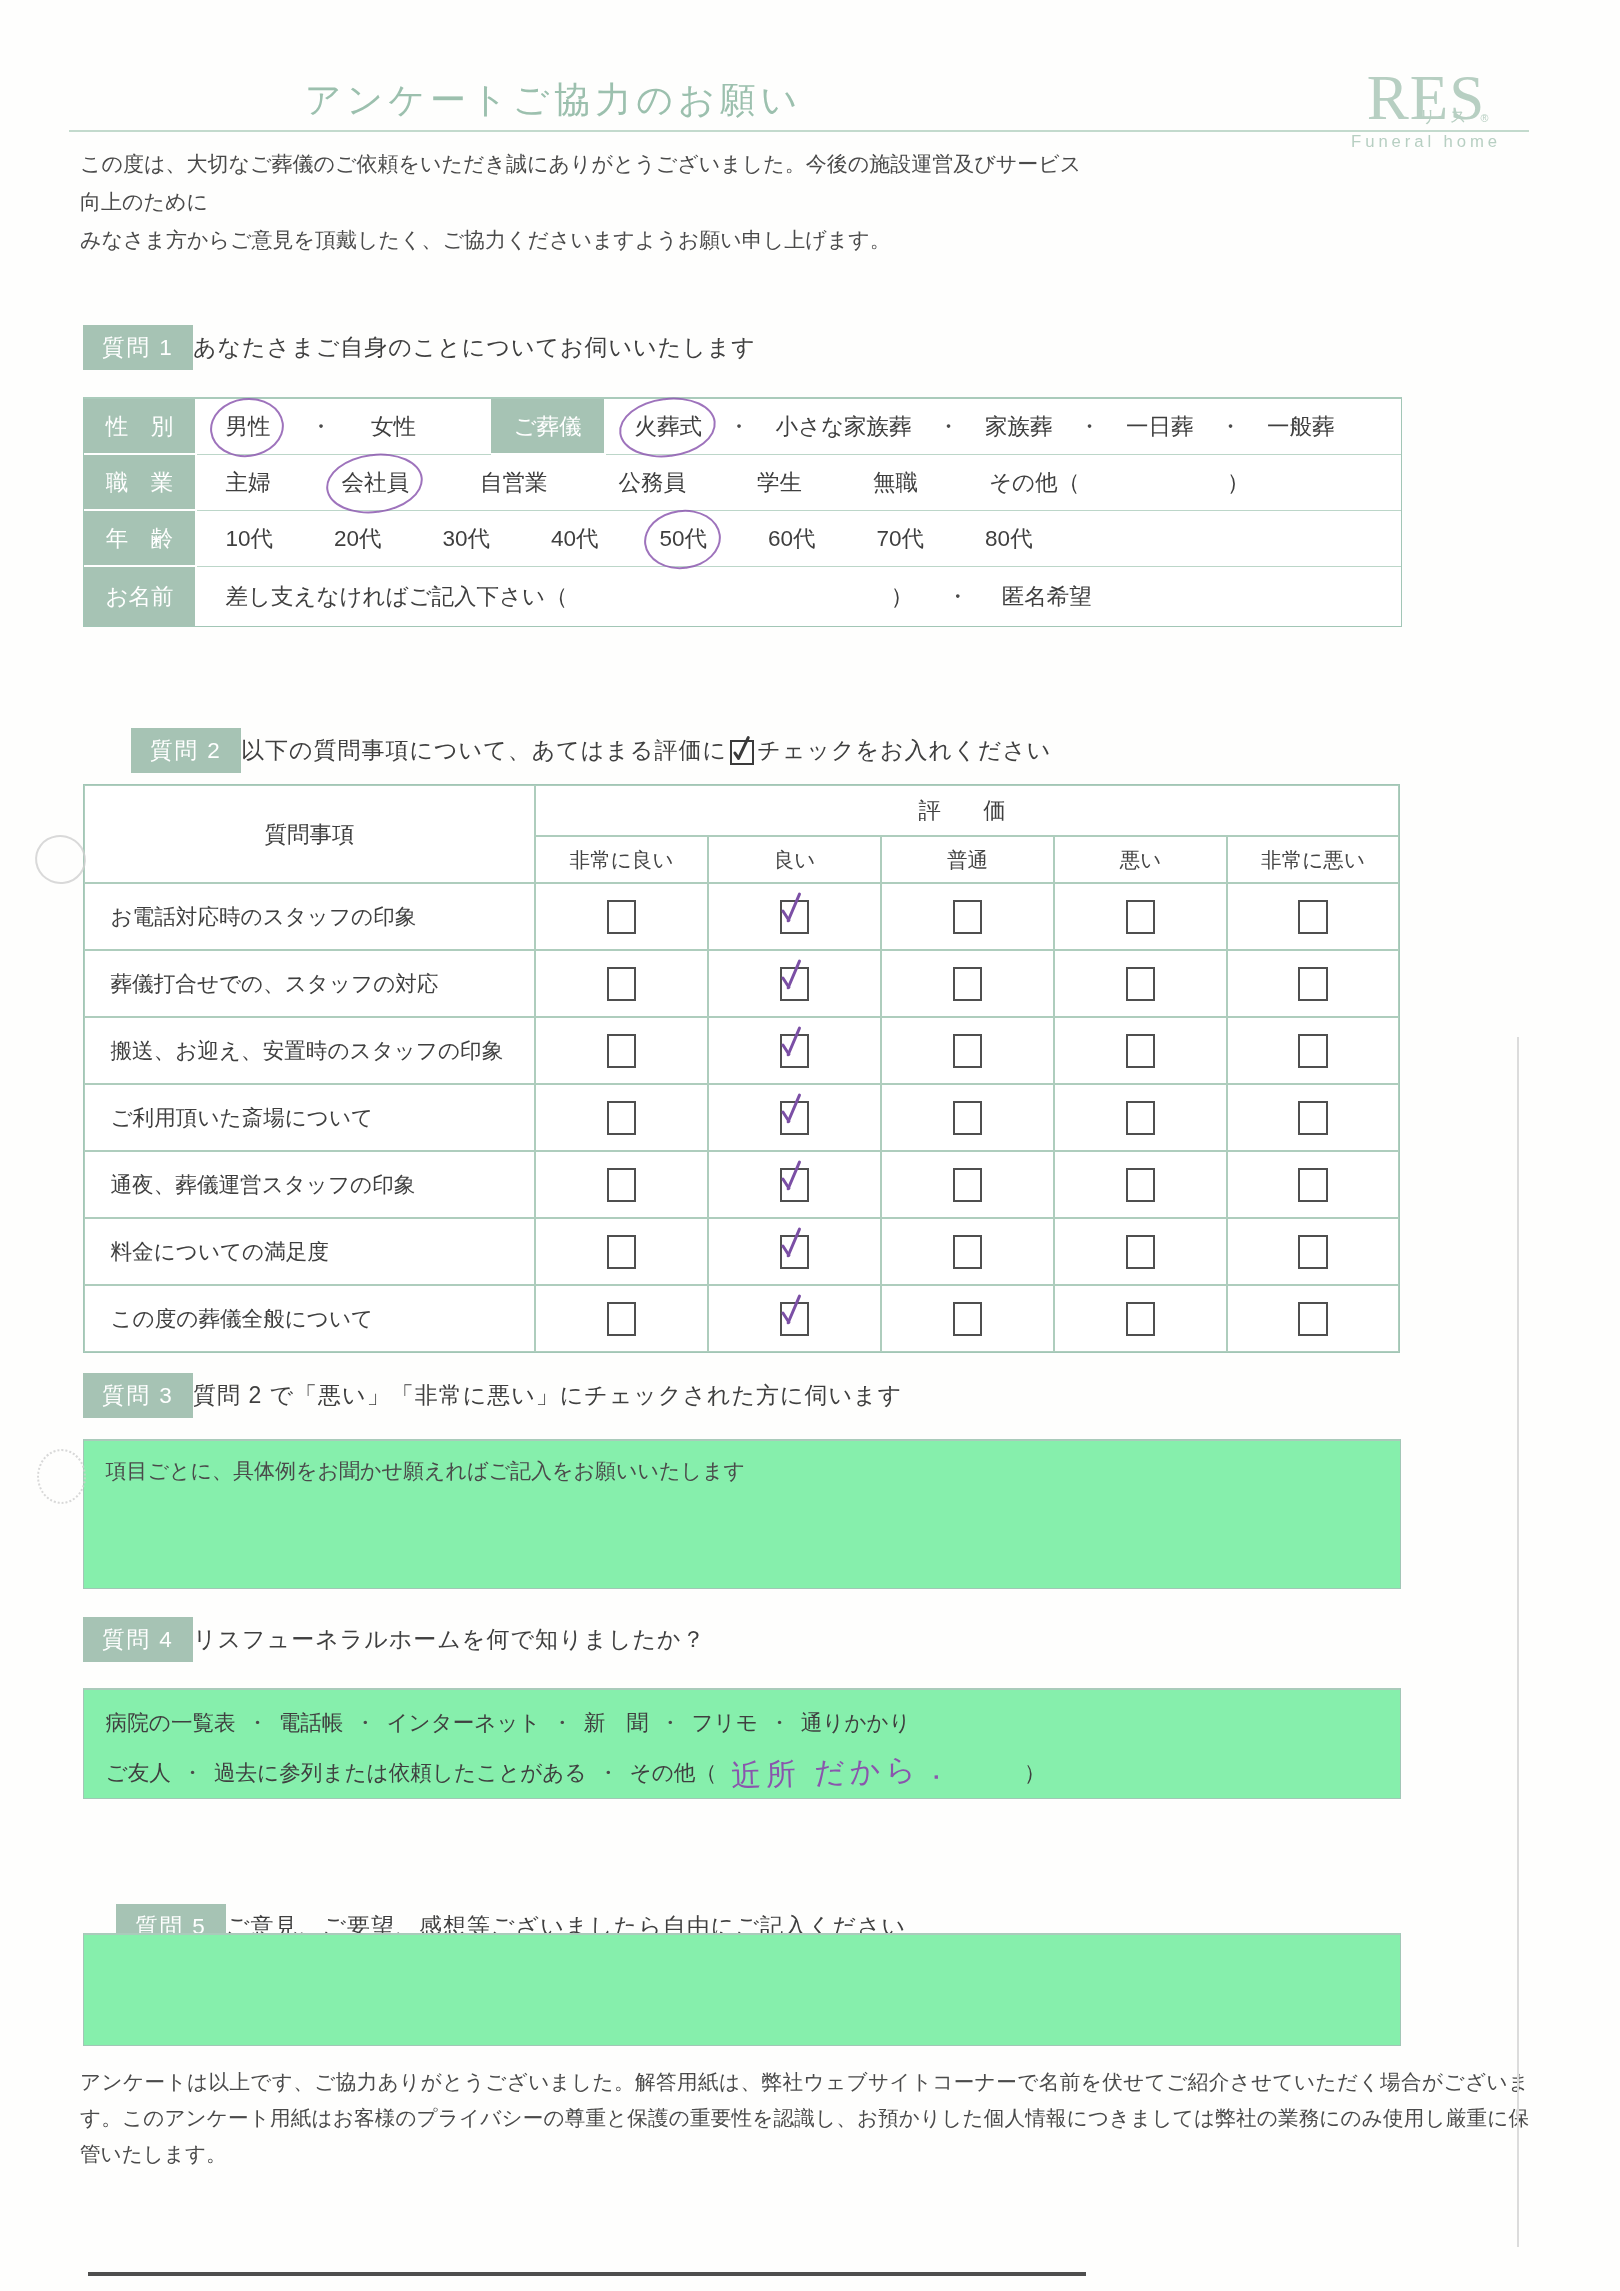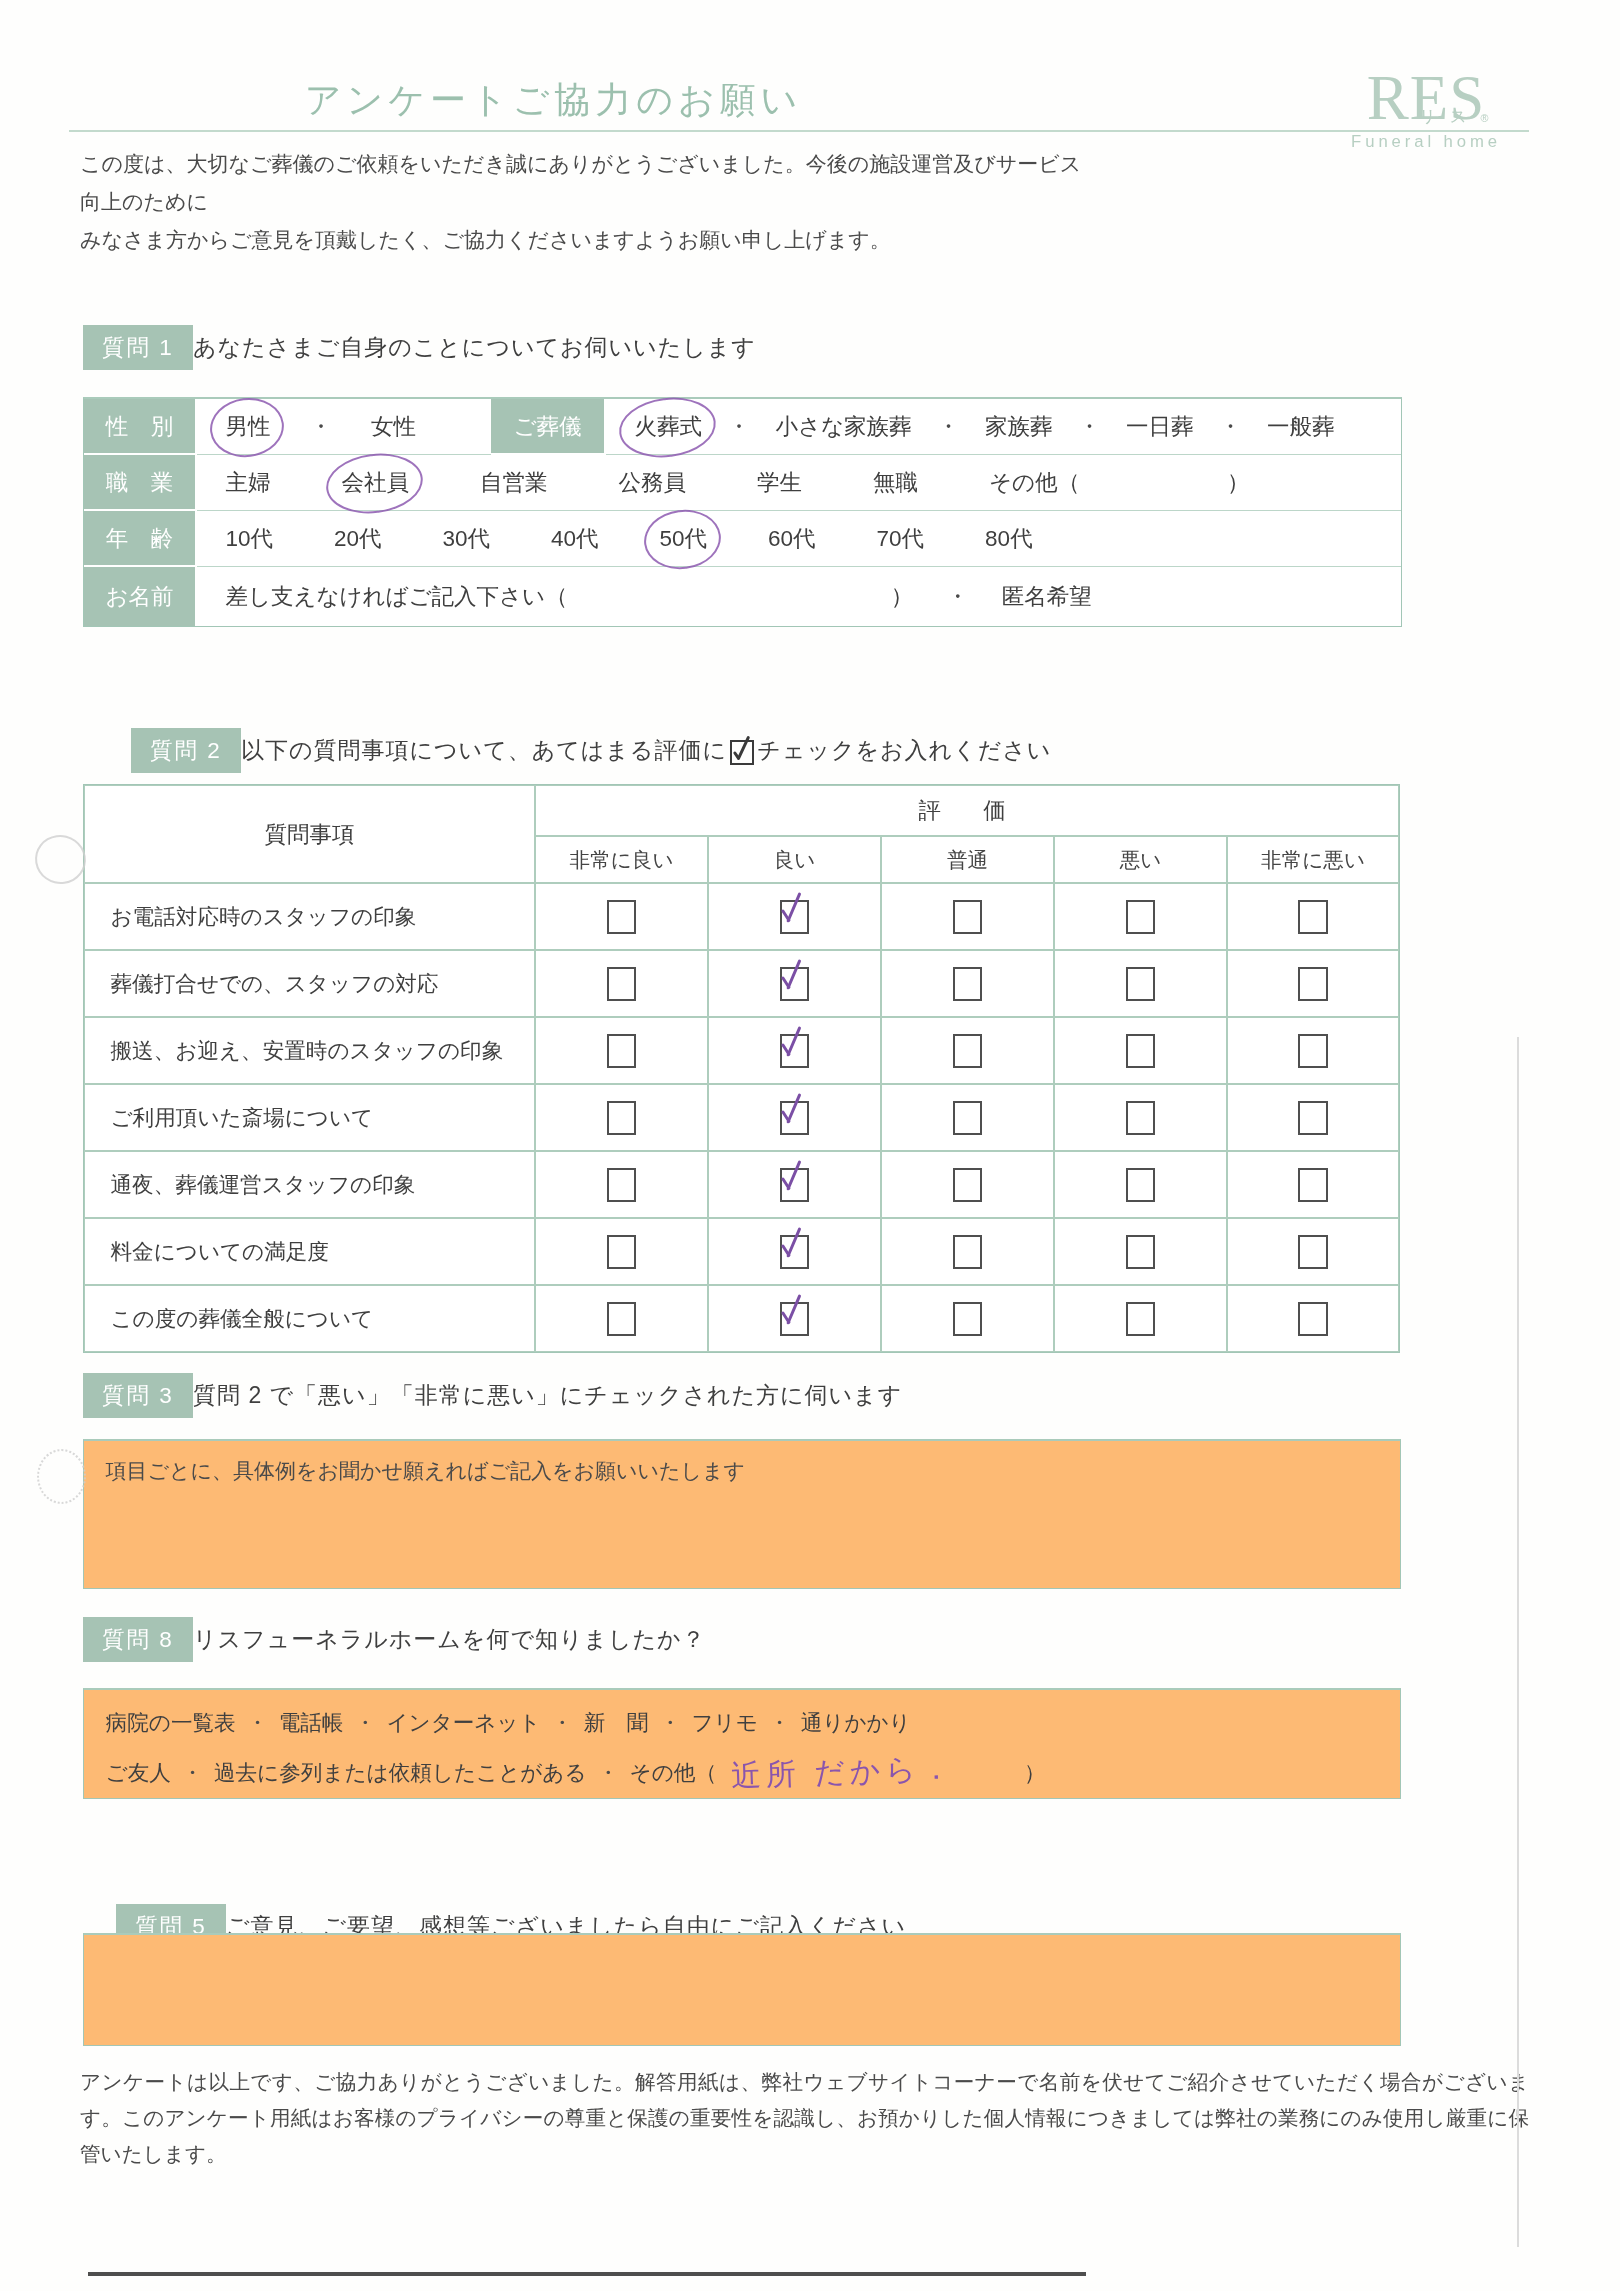--- a/index.html
+++ b/index.html
@@ -55,21 +55,21 @@
   .q2-table .h-eval{font-size:22.5px;color:#3f3f3f;text-align:center;letter-spacing:9.8px;height:47px;}
   .q2-table .h-col{font-size:20.6px;color:#454545;text-align:center;height:43px;}
   .q2-table .row-label{font-size:21.6px;color:#3f3f3f;text-align:left;padding-left:25.5px;height:63px;}
   .cb-cell{position:relative;text-align:center;}
   .checkbox{display:inline-block;width:25.5px;height:30px;border:2px solid #4f4f4f;background:#fff;vertical-align:middle;}
   .checkmark{position:absolute;left:50%;top:50%;width:33px;height:39px;transform:translate(-14.7px,-26.5px);pointer-events:none;}
   .checkmark i{position:absolute;left:4.9px;top:18.6px;width:3.4px;height:13.7px;background:#7b4fa5;transform:rotate(-33deg);border-radius:2px;display:block;}
   .checkmark b{position:absolute;left:12.7px;top:1px;width:3.4px;height:32px;background:#7b4fa5;transform:rotate(23deg);border-radius:2px;display:block;}
 
   
-  .free-box{position:absolute;left:83px;width:1316px;background:#fdba74;border:1px solid #a2c6b6;border-top:2px solid #aacbbb;}
+  .free-box{position:absolute;left:83px;width:1316px;background:#86efac;border:1px solid #a2c6b6;border-top:2px solid #aacbbb;}
   .free-box .hint{font-size:21px;color:#4a4a4a;padding:15.7px 0 0 21.6px;}
   .q4-line{display:flex;align-items:center;font-size:21.6px;color:#3f3f3f;padding-left:21.6px;}
   .q4-line .gap{display:inline-block;width:43px;text-align:center;color:#4a4a4a;}
   .handwriting{color:#8a55ad;font-size:30px;letter-spacing:4.9px;transform:rotate(-2deg);margin:0 13.7px;white-space:nowrap;}
 
   
   .footer{position:absolute;top:2064px;left:80px;width:1449px;font-size:20.6px;line-height:36px;color:#4a4a4a;text-align:justify;}
 
   
   .punch{position:absolute;border:2px solid #cfcfcf;border-radius:50%;background:transparent;}
@@ -293,21 +293,21 @@
 
   <div class="q-head" style="top:1373px;">
     <div class="badge">質問 3</div>
     <div class="q-title">質問 2 で「悪い」「非常に悪い」にチェックされた方に伺います</div>
   </div>
   <div class="free-box" style="top:1439px;height:147px;">
     <div class="hint">項目ごとに、具体例をお聞かせ願えればご記入をお願いいたします</div>
   </div>
 
   <div class="q-head" style="top:1617px;">
-    <div class="badge">質問 8</div>
+    <div class="badge">質問 4</div>
     <div class="q-title">リスフューネラルホームを何で知りましたか？</div>
   </div>
   <div class="free-box" style="top:1688px;height:108px;">
     <div class="q4-line" style="margin-top:17.6px;">
       <span class="opt">病院の一覧表</span>
         <span class="gap">・</span>
       <span class="opt">電話帳</span>
         <span class="gap">・</span>
       <span class="opt">インターネット</span>
         <span class="gap">・</span>

